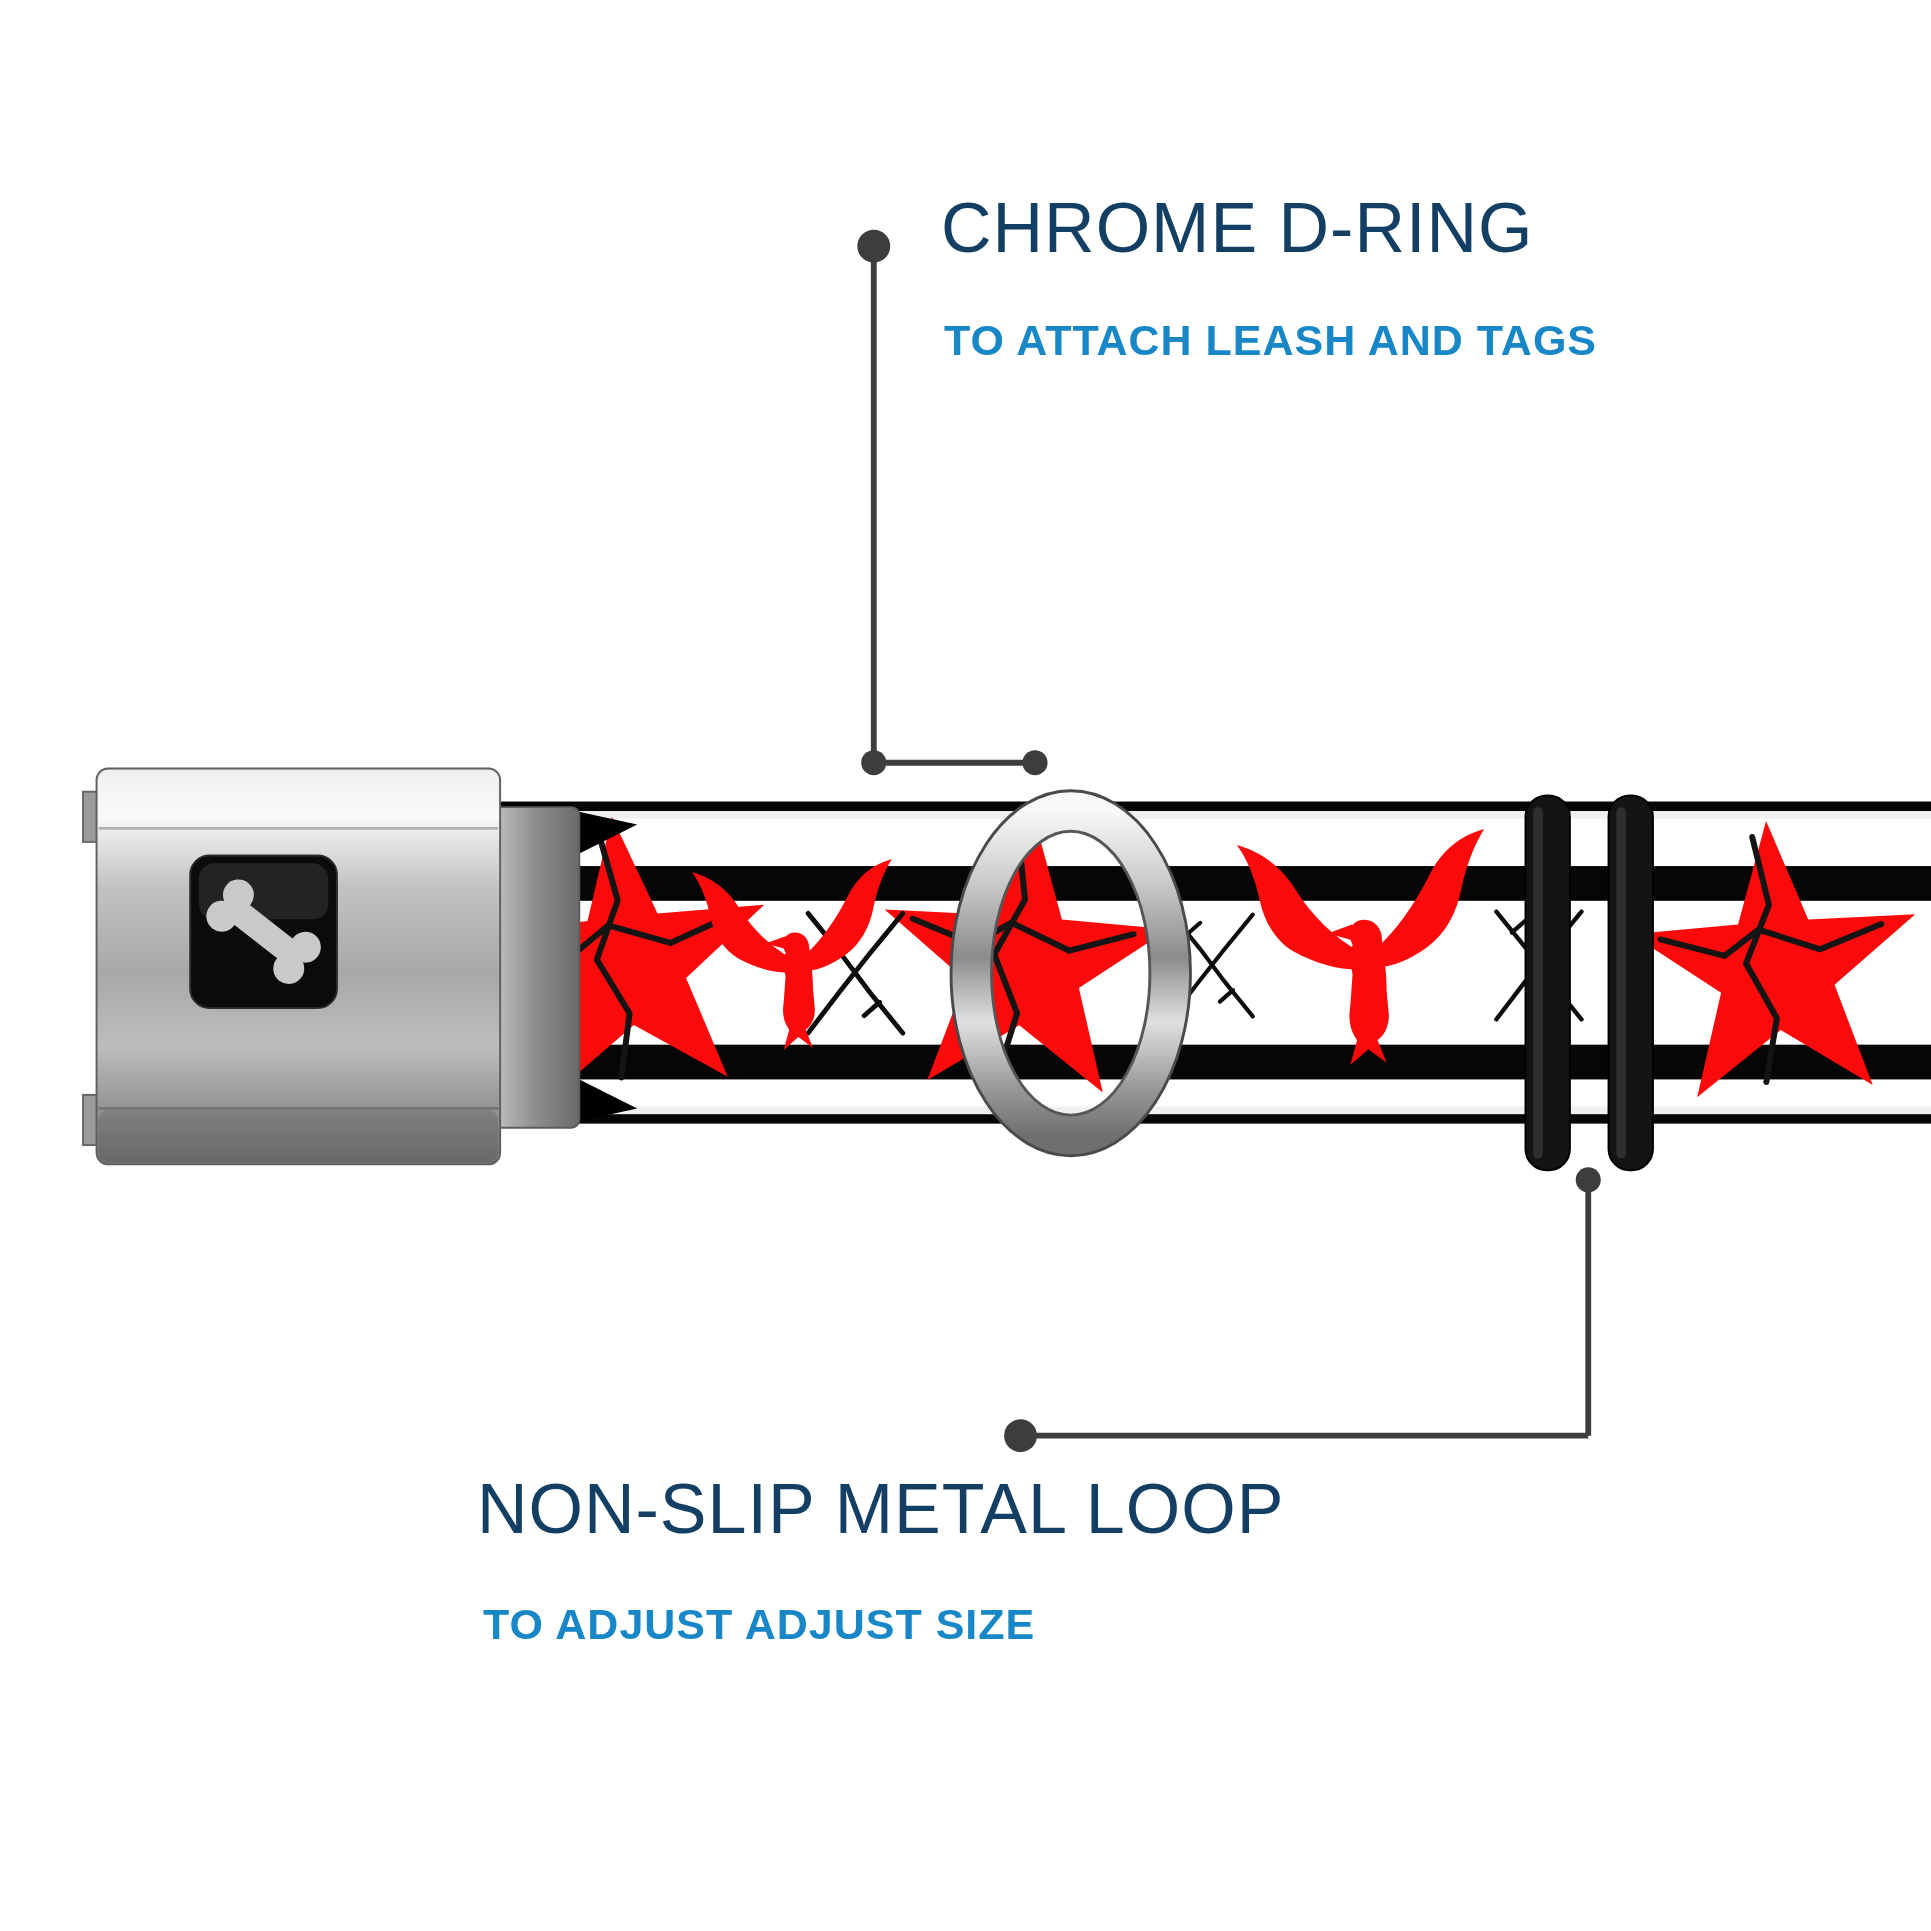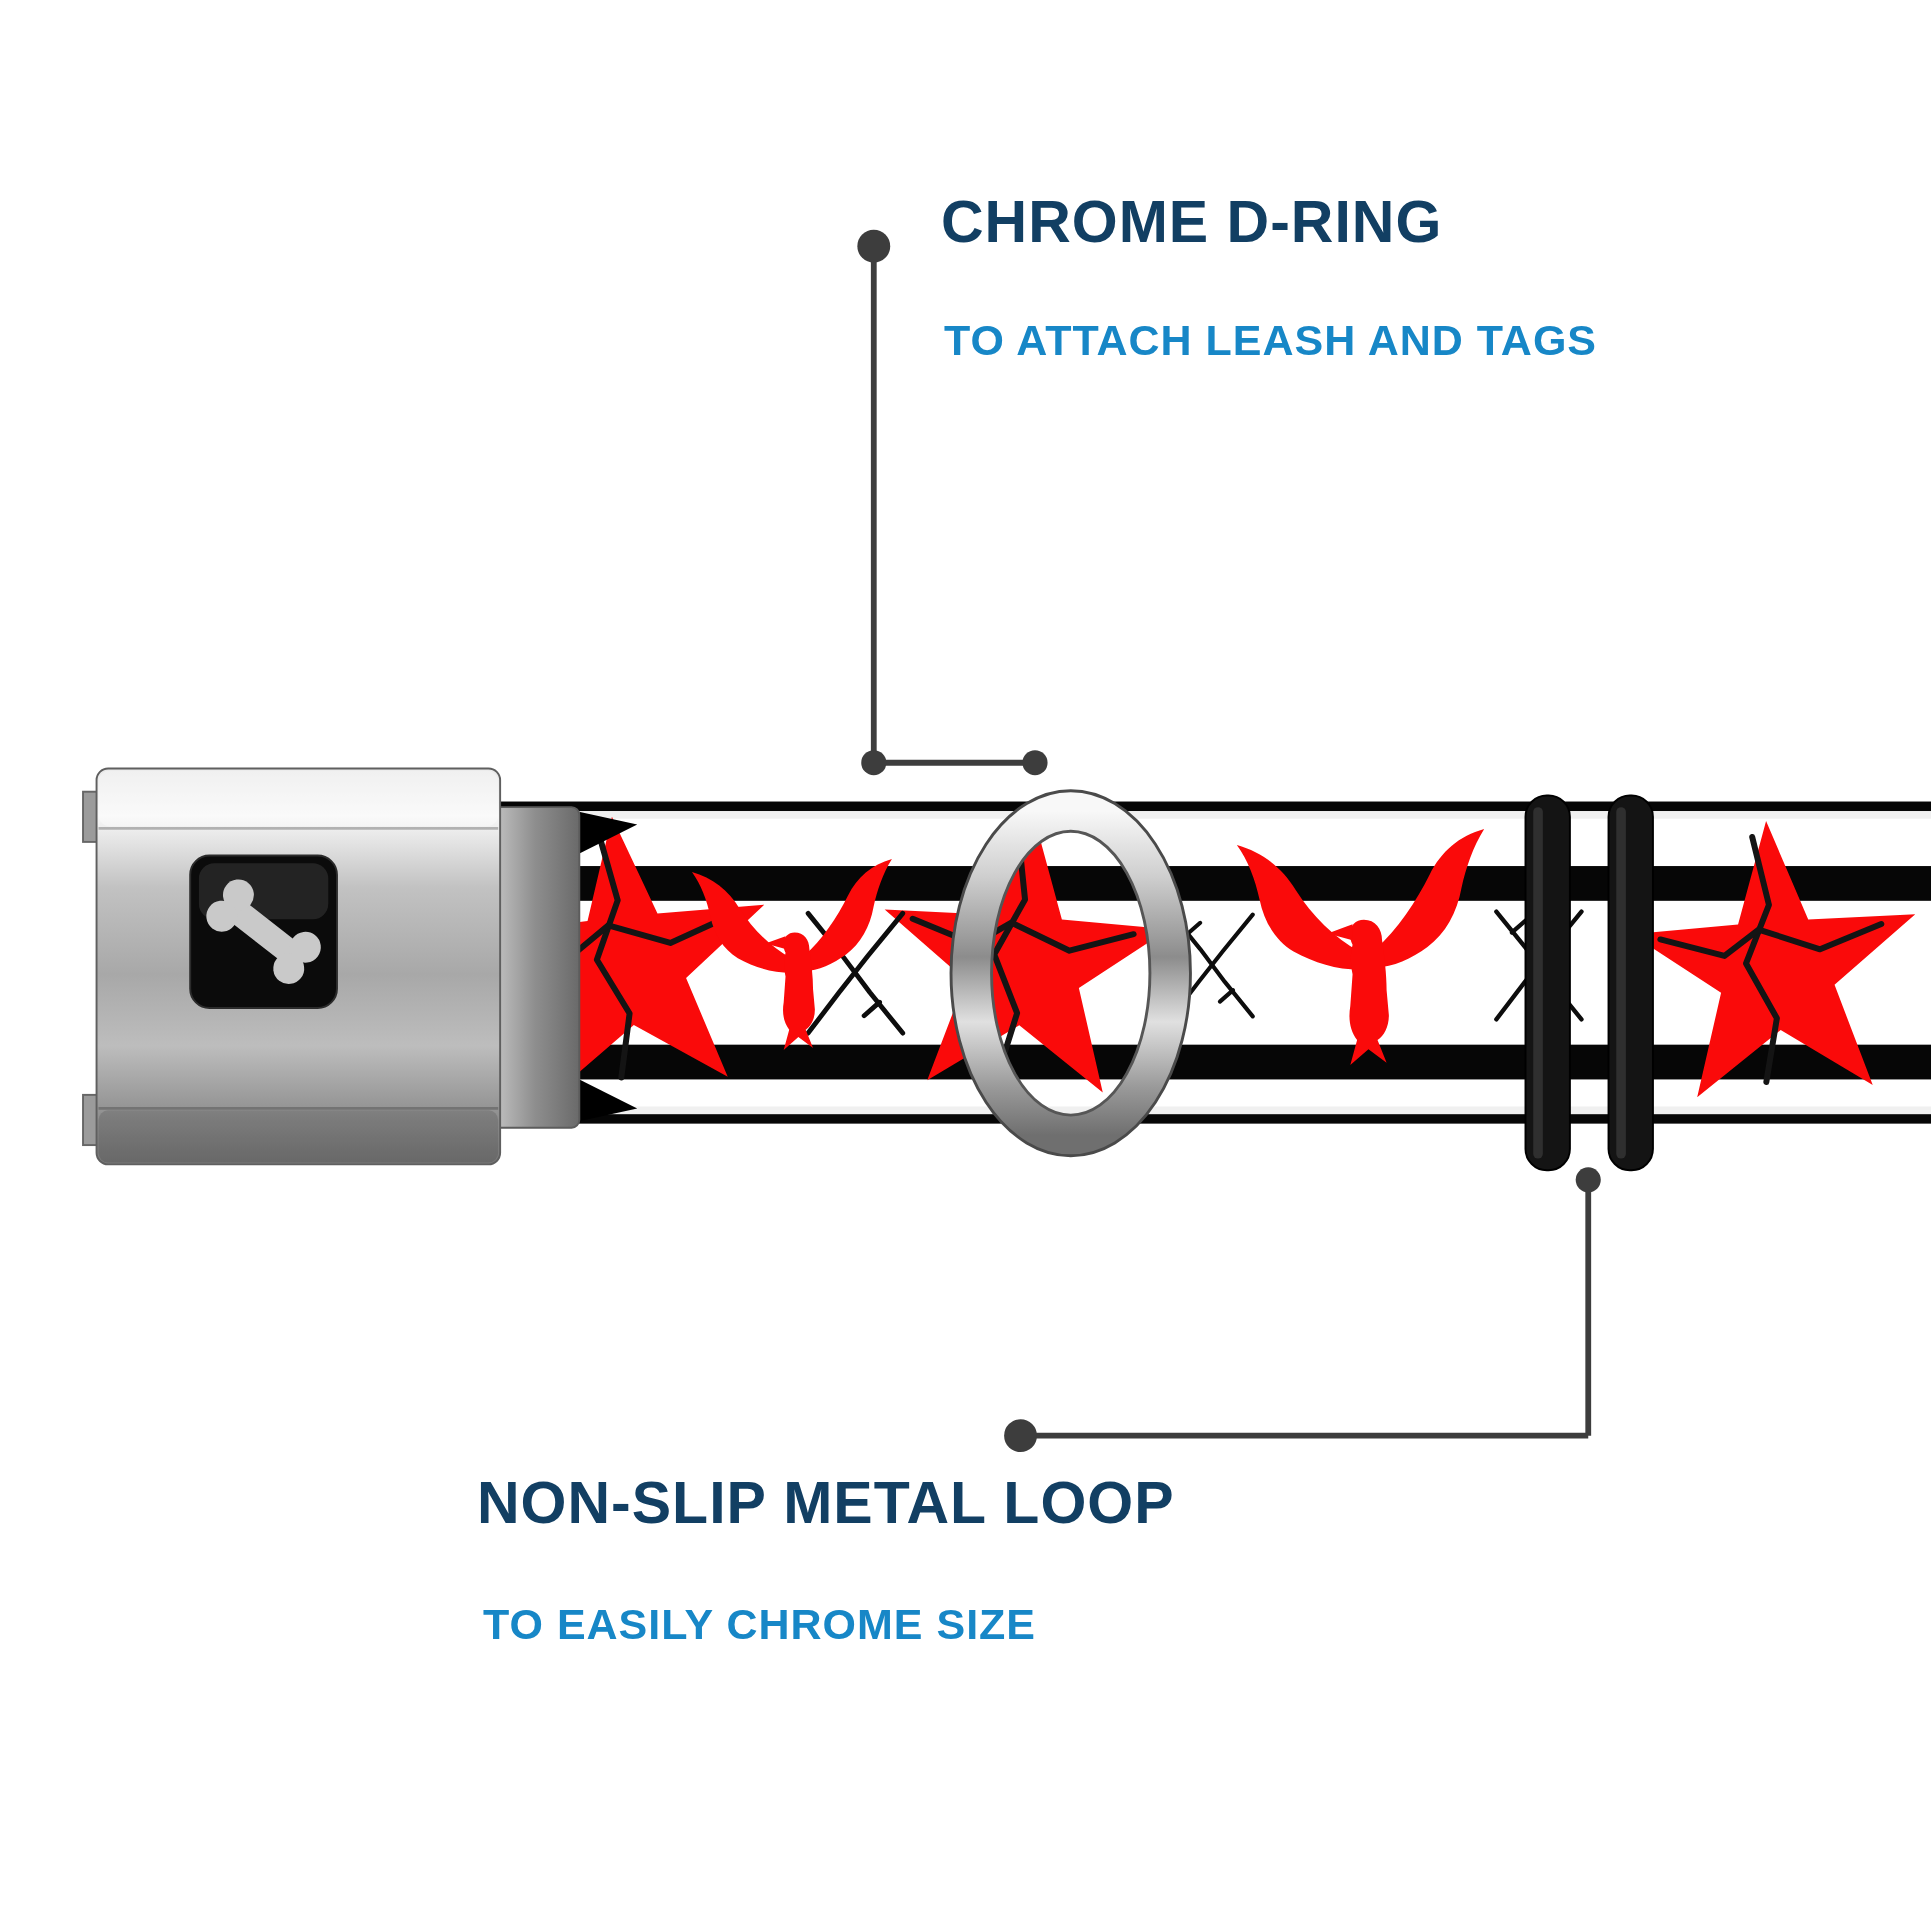--- a/index.html
+++ b/index.html
@@ -2,21 +2,21 @@
 <html style="--title-color: #123f63; --subtitle-color: #1787c7; --line-color: #3d3d3d; --pattern-red: #fa0a0a; --pattern-black: #060606; --webbing-white: #ffffff;"><head>
 <meta charset="utf-8">
 <style>
   html,body{margin:0;padding:0;background:#ffffff;}
   .canvas{
     position:relative;width:1931px;height:1931px;background:#ffffff;
     overflow:hidden;font-family:"Liberation Sans",sans-serif;
   }
   #svg-stage{position:absolute;left:0;top:0;}
   .callout-title{
-    position:absolute;font-weight:bold;font-size:59px;line-height:1;
+    position:absolute;font-weight:normal;font-size:70px;line-height:1;
     color:var(--title-color,#123f63);letter-spacing:1px;white-space:nowrap;
   }
   .callout-sub{
     position:absolute;font-weight:bold;font-size:43px;line-height:1;
     color:var(--subtitle-color,#1787c7);letter-spacing:1px;white-space:nowrap;margin-top:8px;
   }
   #title-top{left:941px;top:193px;}
   #sub-top{left:944px;top:311px;}
   #title-bottom{left:477px;top:1474px;}
   #sub-bottom{left:483px;top:1595px;}
@@ -156,16 +156,16 @@
       <line class="callout-line" x1="1645" y1="1487" x2="1057" y2="1487"></line>
       <circle class="callout-dot" cx="1645" cy="1222" r="13"></circle>
       <circle class="callout-dot" cx="1057" cy="1487" r="17"></circle>
     </g>
   </svg>
 
   <div id="title-top" class="callout-title">CHROME D-RING</div>
   <div id="sub-top" class="callout-sub">TO ATTACH LEASH AND TAGS</div>
 
   <div id="title-bottom" class="callout-title">NON-SLIP METAL LOOP</div>
-  <div id="sub-bottom" class="callout-sub">TO EASILY CHROME SIZE</div>
+  <div id="sub-bottom" class="callout-sub">TO ADJUST ADJUST SIZE</div>
 
 </div>
 
 
 </body></html>

